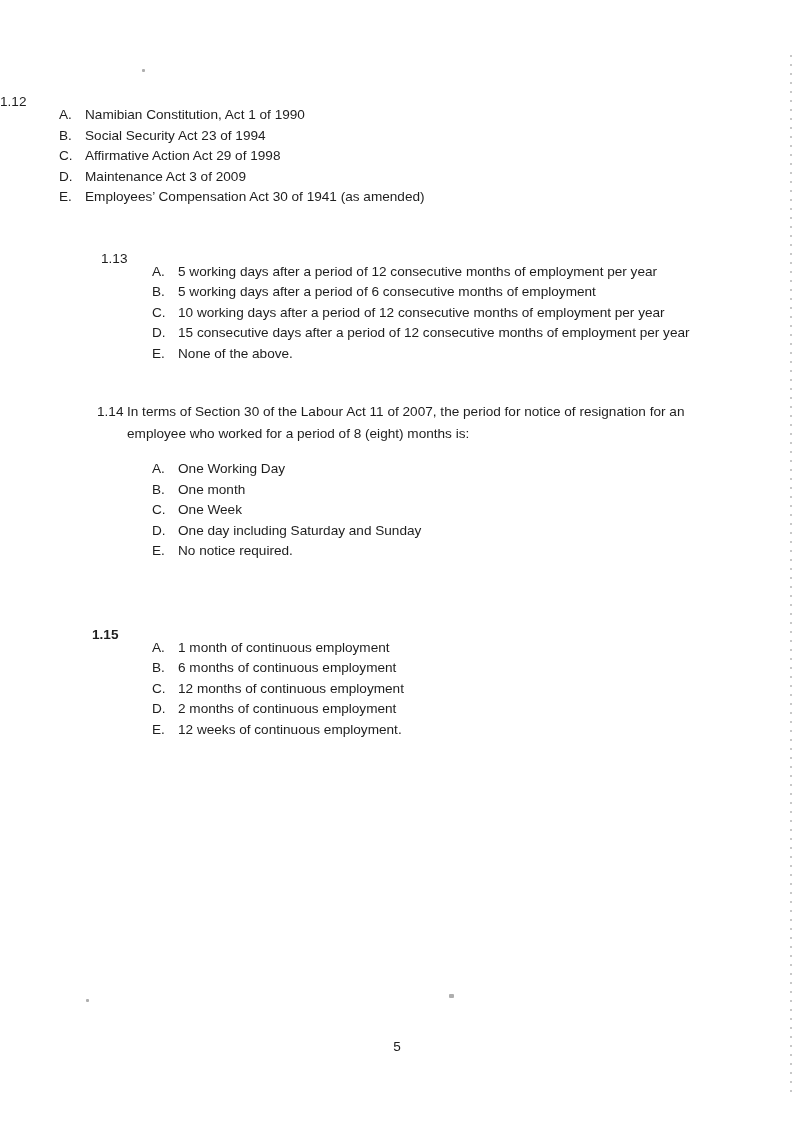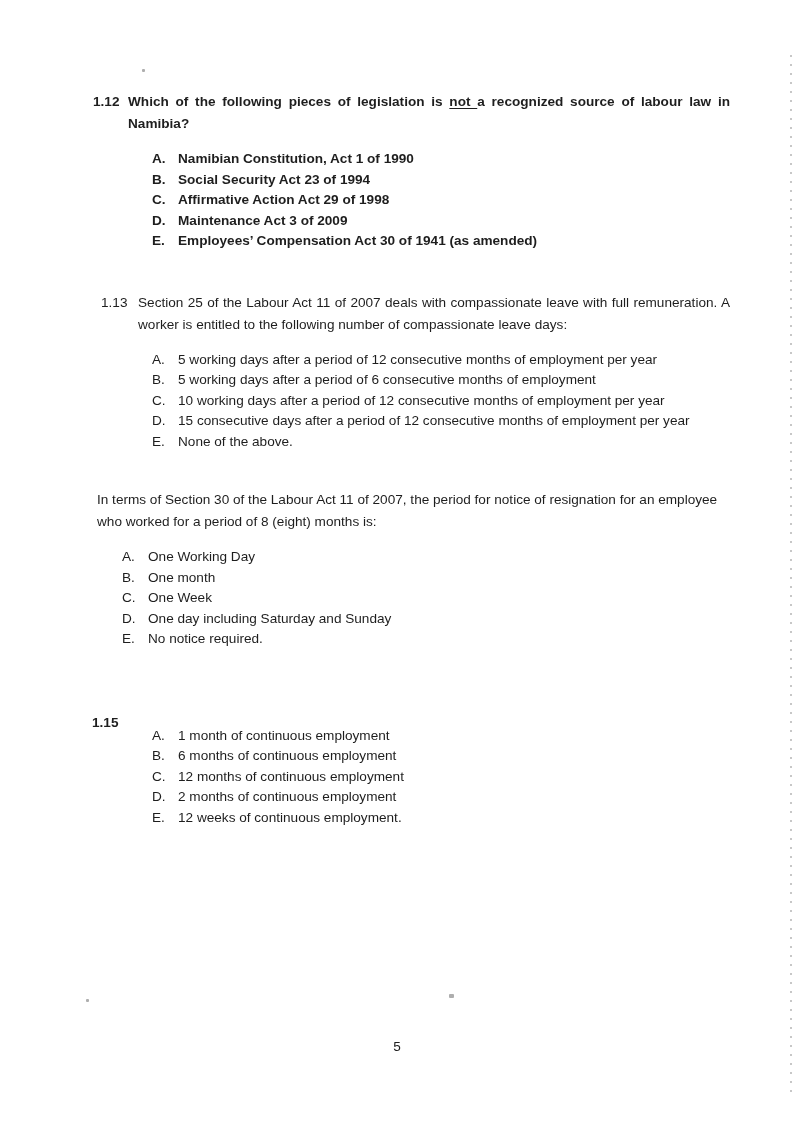--- a/index.html
+++ b/index.html
@@ -44,21 +44,21 @@
     line-height: 20.5px;
   }
   .letter {
     flex-shrink: 0;
     width: 26px;
   }
   .otext { flex: 1; min-width: 0; }
   .u { text-decoration: underline; text-underline-offset: 2px; }
 
   
-  .q1 { padding-left: 93px;  margin-bottom: 40px; font-weight: bold; }
+  .q1 {  margin-bottom: 40px; }
   .q1 .qnum { width: 35px; }
   .q1 .options { margin-left: 24px; }
 
   .q2 { padding-left: 101px; margin-bottom: 37px; justify-content: space-between; }
   .q2 .qnum { width: 37px; }
   .q2 .options { margin-left: 14px; }
   .q2 .otext { max-width: 535px; }
 
   .q3 { padding-left: 97px;  margin-bottom: 62px; }
   .q3 .qnum { width: 30px; }
@@ -104,21 +104,20 @@
   .speck-3 { left: 449px; top: 994px; width: 5px; height: 4px; }
 </style>
 </head>
 <body>
 
 <div class="page">
 
   <section class="question q1">
     <span class="qnum">1.12</span>
     <div class="qbody">
-      <p class="qtext justify"><span>Which of the following pieces of legislation is </span><span class="u">not </span><span>a recognized source of labour law in Namibia?</span></p>
       <ul class="options">
         <li class="option">
           <span class="letter">A.</span>
           <span class="otext">Namibian Constitution, Act 1 of 1990</span>
         </li>
         <li class="option">
           <span class="letter">B.</span>
           <span class="otext">Social Security Act 23 of 1994</span>
         </li>
         <li class="option">
@@ -133,21 +132,20 @@
           <span class="letter">E.</span>
           <span class="otext">Employees’ Compensation Act 30 of 1941 (as amended)</span>
         </li>
       </ul>
     </div>
   </section>
 
   <section class="question q2">
     <span class="qnum">1.13</span>
     <div class="qbody">
-      <p class="qtext justify">Section 25 of the Labour Act 11 of 2007 deals with compassionate leave with full remuneration. A worker is entitled to the following number of compassionate leave days:</p>
       <ul class="options">
         <li class="option">
           <span class="letter">A.</span>
           <span class="otext">5 working days after a period of 12 consecutive months of employment per year</span>
         </li>
         <li class="option">
           <span class="letter">B.</span>
           <span class="otext">5 working days after a period of 6 consecutive months of employment</span>
         </li>
         <li class="option">
@@ -160,20 +158,21 @@
         </li>
         <li class="option">
           <span class="letter">E.</span>
           <span class="otext">None of the above.</span>
         </li>
       </ul>
     </div>
   </section>
 
   <section class="question q3">
+    <span class="qnum">1.14</span>
     <div class="qbody">
       <p class="qtext">In terms of Section 30 of the Labour Act 11 of 2007, the period for notice of resignation for an employee who worked for a period of 8 (eight) months is:</p>
       <ul class="options">
         <li class="option">
           <span class="letter">A.</span>
           <span class="otext">One Working Day</span>
         </li>
         <li class="option">
           <span class="letter">B.</span>
           <span class="otext">One month</span>

